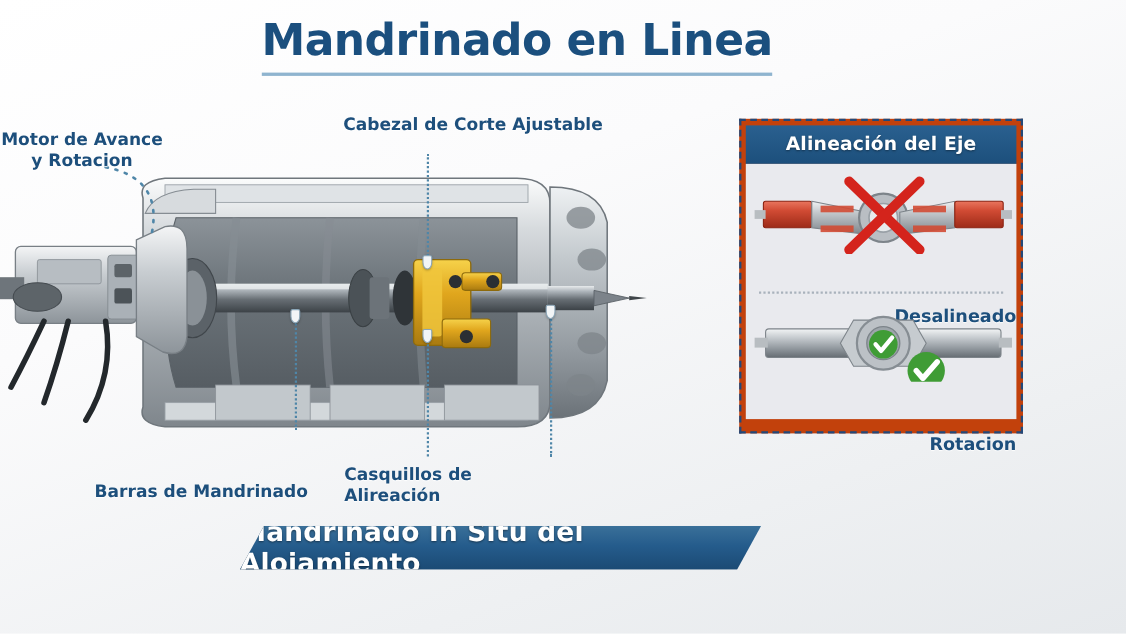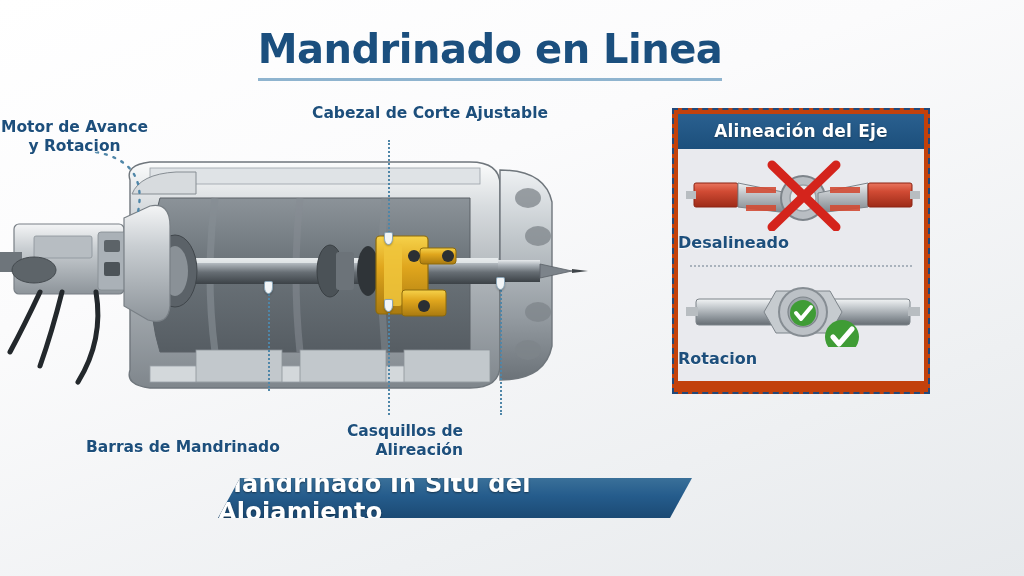--- a/index.html
+++ b/index.html
@@ -5,21 +5,21 @@
   * { margin:0; padding:0; box-sizing:border-box; }
   html,body { width:1024px; height:576px; overflow:hidden; }
   body {
     font-family:"Liberation Sans", sans-serif;
     background:linear-gradient(160deg,#ffffff 0%,#fbfbfc 35%,#eef0f2 75%,#e6e9ec 100%);
     position:relative;
   }
   #stage { position:absolute; inset:0; }
 
   
-  .title-wrap { position:absolute; left:0; top:26px; width:940px; text-align:center;margin-left:20px; }
+  .title-wrap { position:absolute; left:0; top:14px; width:940px; text-align:center; }
   .title {
     display:inline-block;
     font-size:40px; font-weight:bold; letter-spacing:-0.5px;
     color:#1b4f7e;
     font-family:"DejaVu Sans", sans-serif;
     padding-bottom:6px;
     border-bottom:3px solid #8fb4cf;
     text-shadow:0 1px 1px rgba(255,255,255,.9);
   }
 
@@ -64,24 +64,25 @@
     padding:7px 0 8px;
     letter-spacing:.2px;
     text-shadow:0 1px 2px rgba(0,0,0,.4);
   }
   .panel-body { position:relative; height:232px; background:#e9eaee; }
   .panel-sep {
     position:absolute; left:12px; right:12px; top:116px; height:0;
     border-top:2px dotted #a9b2bc;
   }
   .panel-caption {
-    position:absolute; width:100%; text-align:left;
+    position:absolute; width:100%; text-align:right;
     font-size:16px; font-weight:bold; color:#1d4f7c;
     font-family:"DejaVu Sans", sans-serif;
     text-shadow:0 1px 1px rgba(255,255,255,.9);
+    margin-top:45px;
   }
   .cap-bad  { top:84px; }
   .cap-good { top:200px; }
 
   
   .banner {
     position:absolute; left:218px; top:478px; width:474px; height:40px;
     background:linear-gradient(180deg,#3a7099 0%,#255c8c 45%,#1b4a74 100%);
     clip-path:polygon(22px 0, 474px 0, 452px 40px, 0 40px);
     display:flex; align-items:center; justify-content:center;
@@ -238,21 +239,21 @@
   <div class="leader-v" style="left:500px; top:283px; height:132px;"></div>
   <div class="pointer" style="left:496px; top:277px;"></div>
 
   <div class="callout" style="left:-8px; top:118px; text-align:center; width:165px;">Motor de Avance
 y Rotacion</div>
 
   <div class="callout" style="left:312px; top:104px;">Cabezal de Corte Ajustable</div>
 
   <div class="callout" style="left:86px; top:398px;margin-top:40px;">Barras de Mandrinado</div>
 
-  <div class="callout" style="left:313px; top:422px; text-align:right; width:150px;">Casquillos de
+  <div class="callout" style="left:313px; top:422px; text-align:left; width:150px;">Casquillos de
 Alireación</div>
 
 
   <div class="panel">
     <div class="panel-head">Alineación del Eje</div>
 
     <div class="panel-body">
 
       <svg style="position:absolute;left:6px;top:8px;width:238px;height:74px;" viewBox="0 0 238 74">
         <defs>

